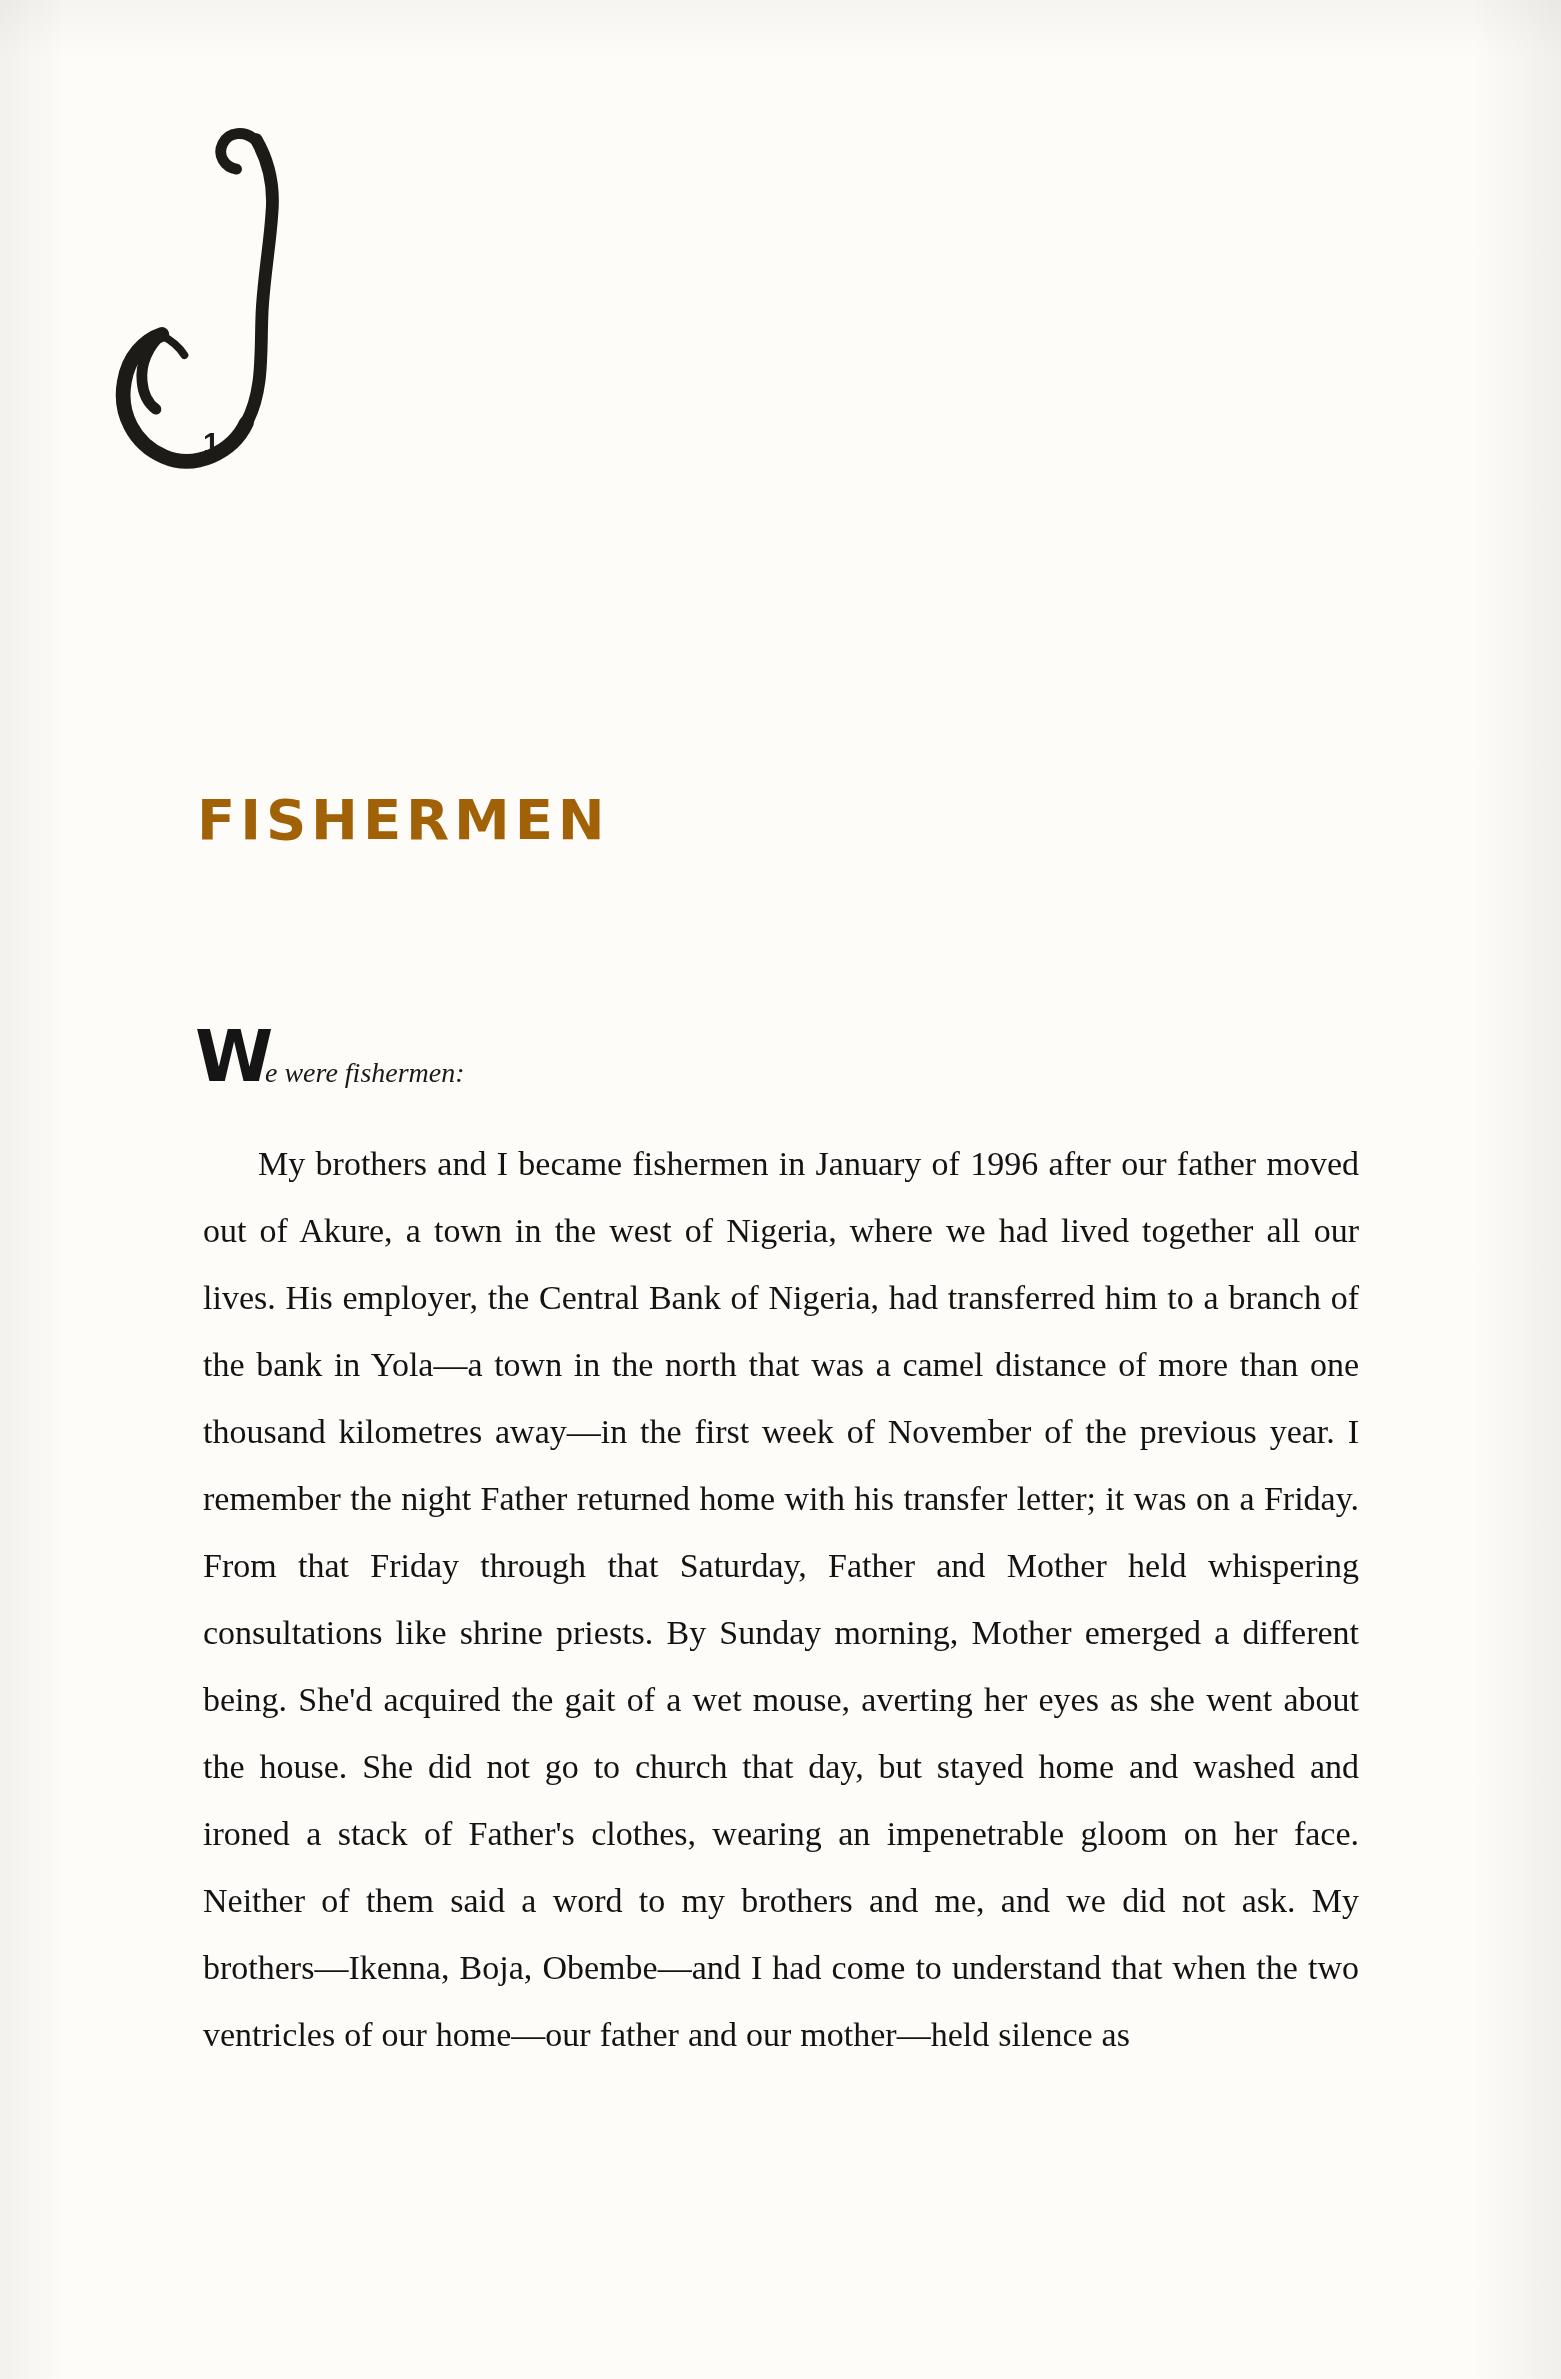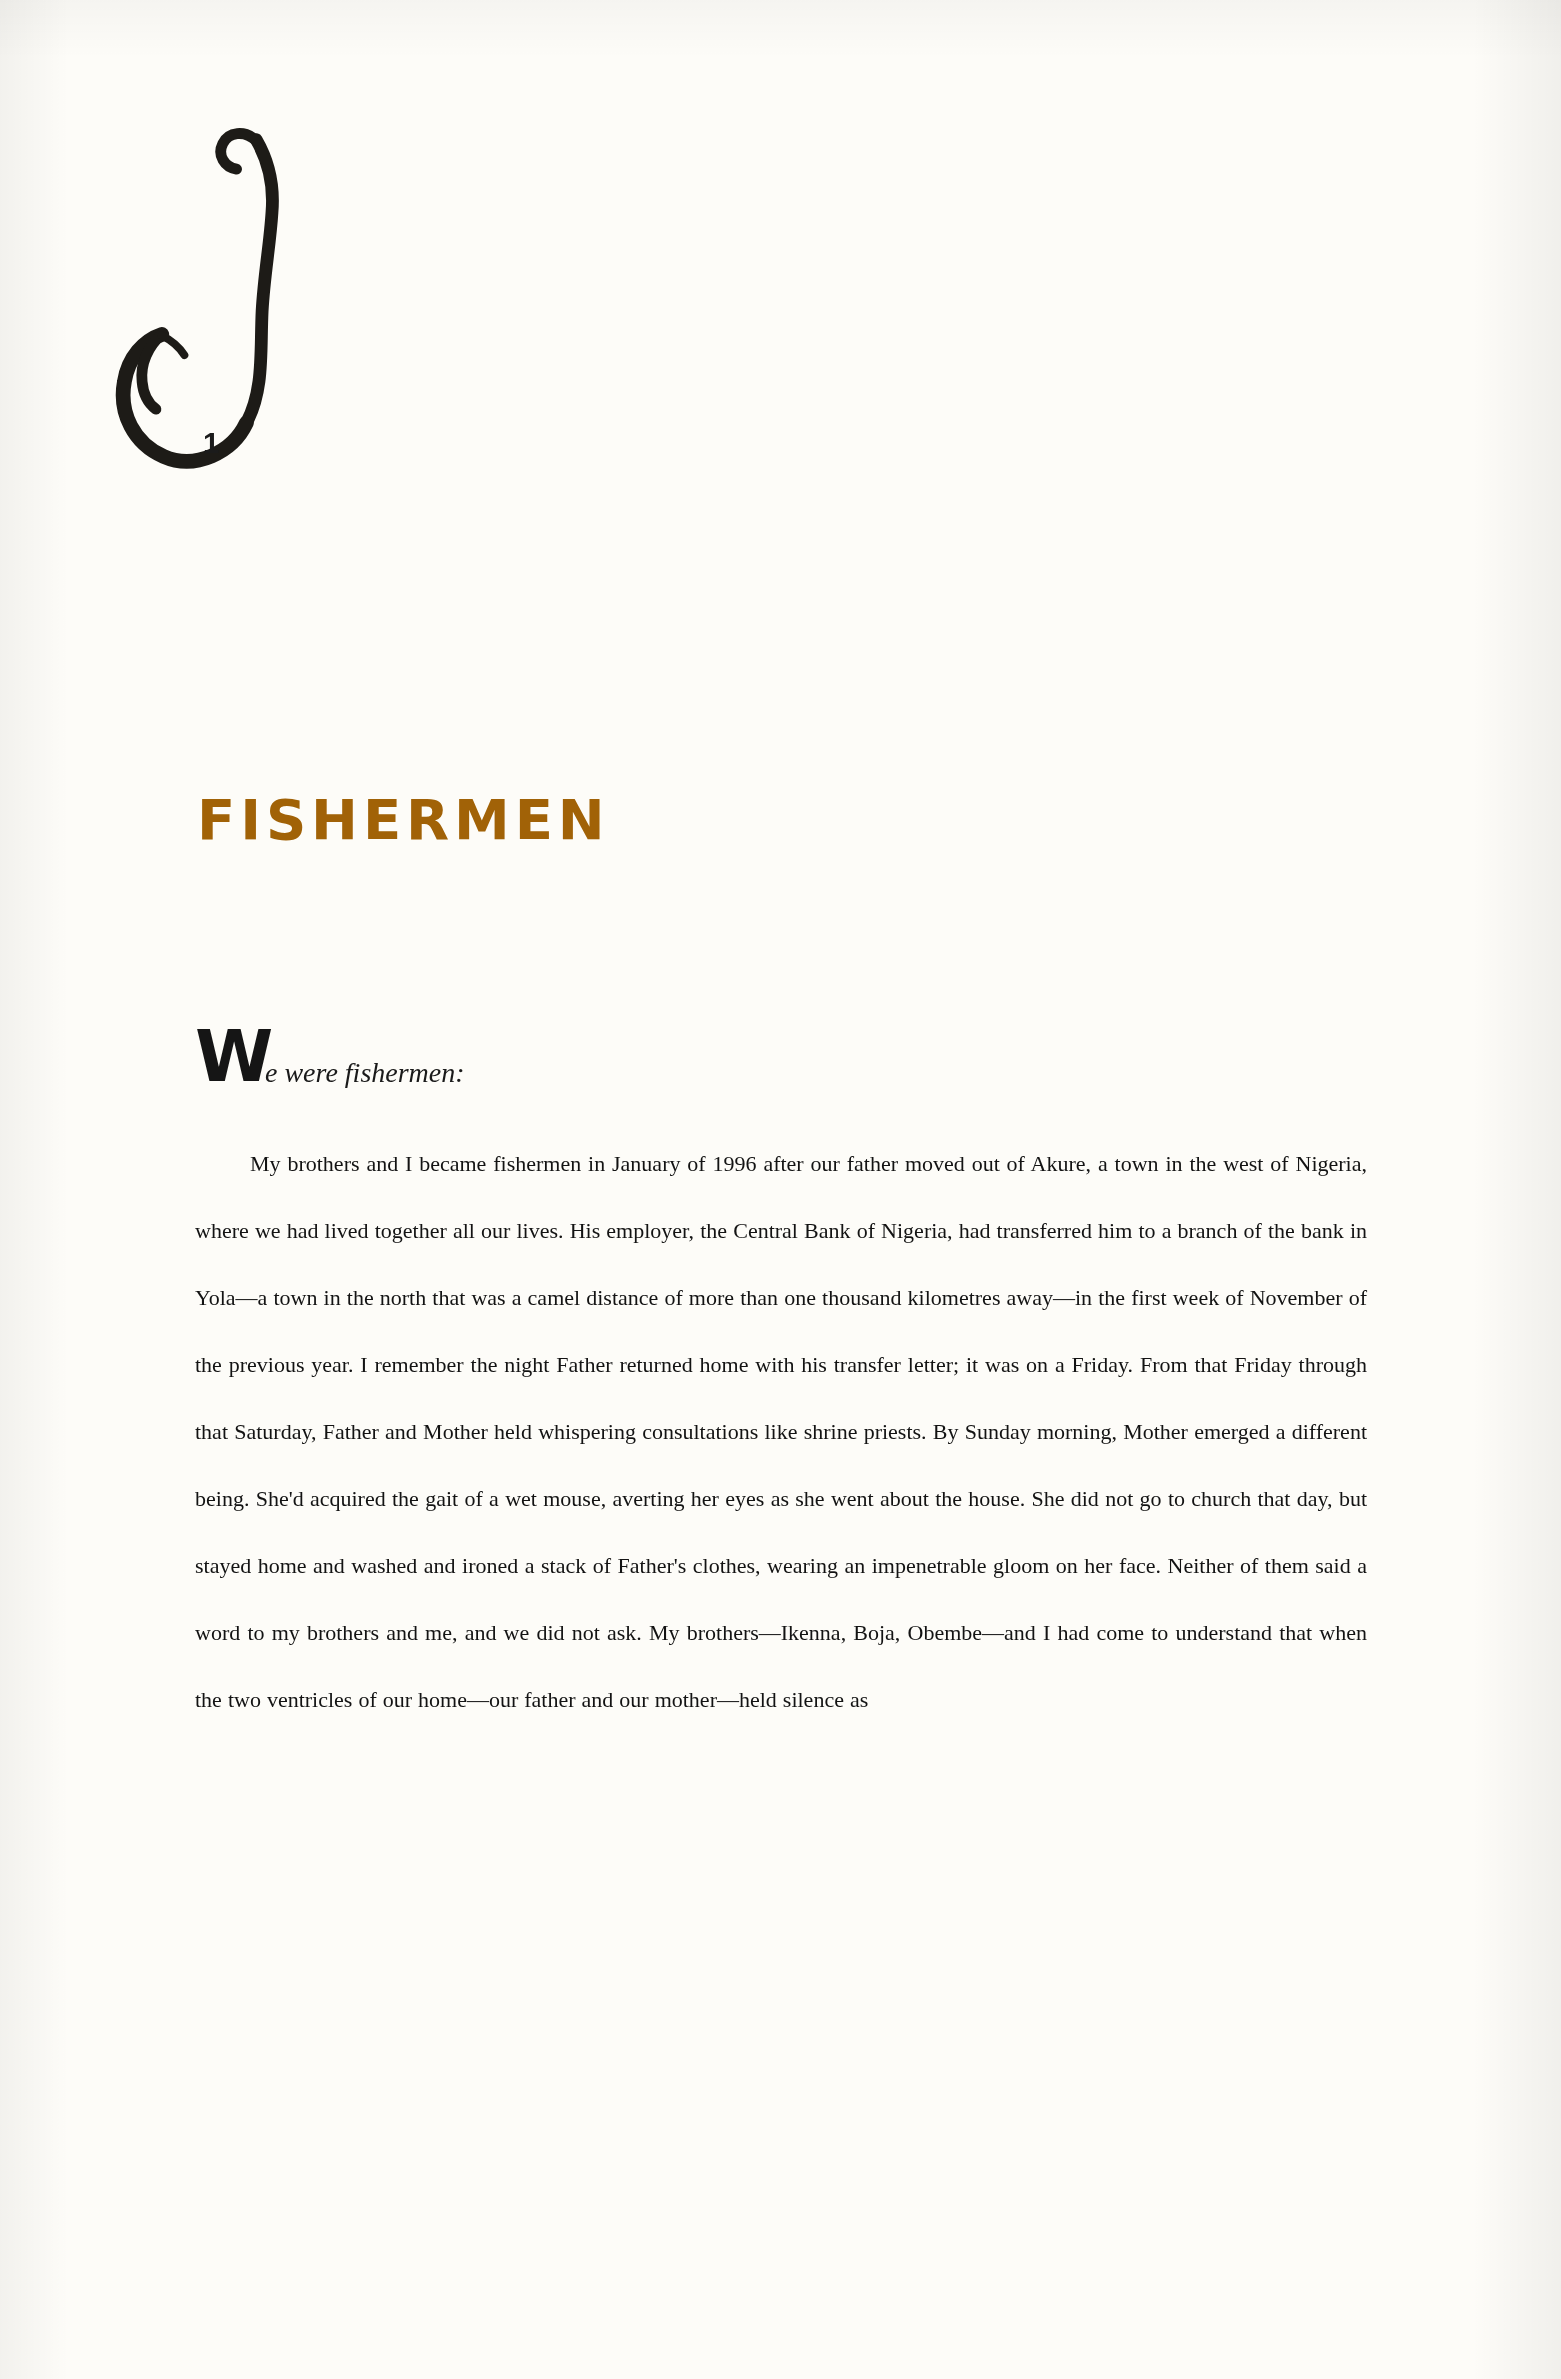--- a/index.html
+++ b/index.html
@@ -88,25 +88,25 @@
   }
 
   .first-line {
     margin-left: 70px;
     font-size: 28px;
     line-height: 67px;
     font-style: italic;
   }
 
   .para {
-    font-size: 22px;
+    font-size: 34px;
     line-height: 67px;
     text-align: justify;
     text-justify: inter-word;
-    margin: 0;
+    margin: 8px;
     color: #131313;
     word-spacing: 0.5px;
   }
 
   .para .indent {
     display: inline-block;
     width: 55px;
   }
 
   .para-continued {

